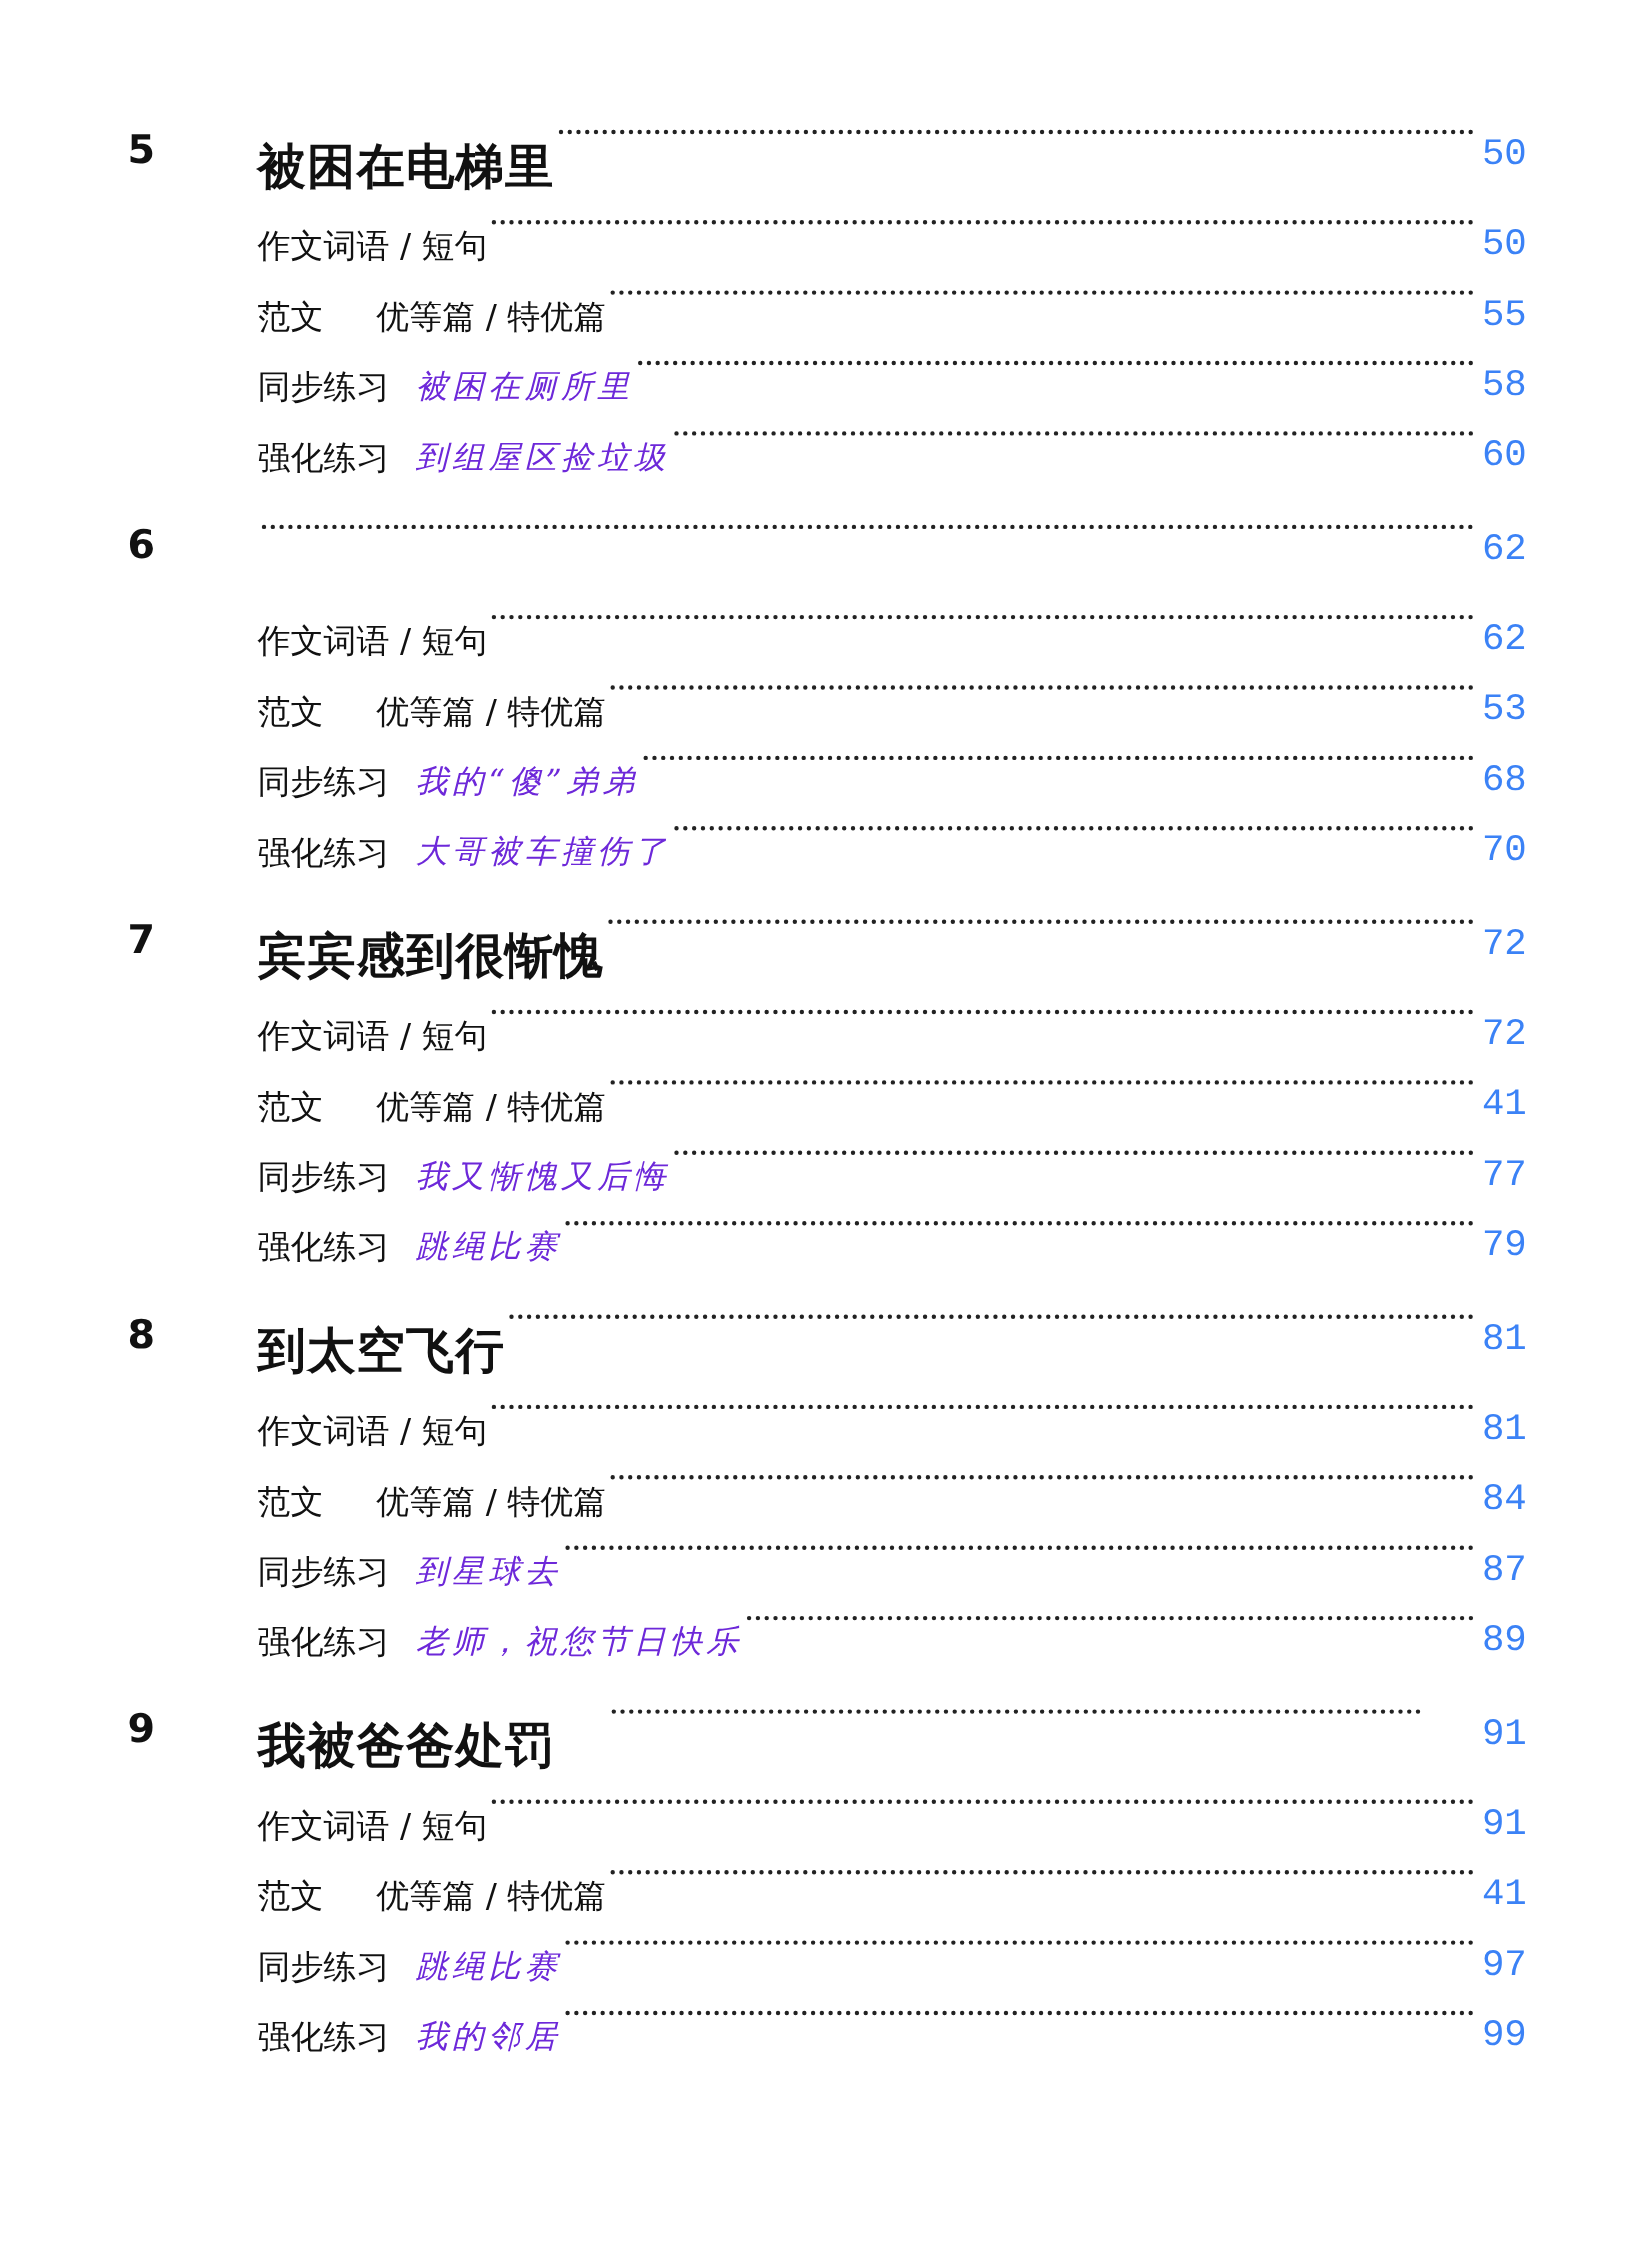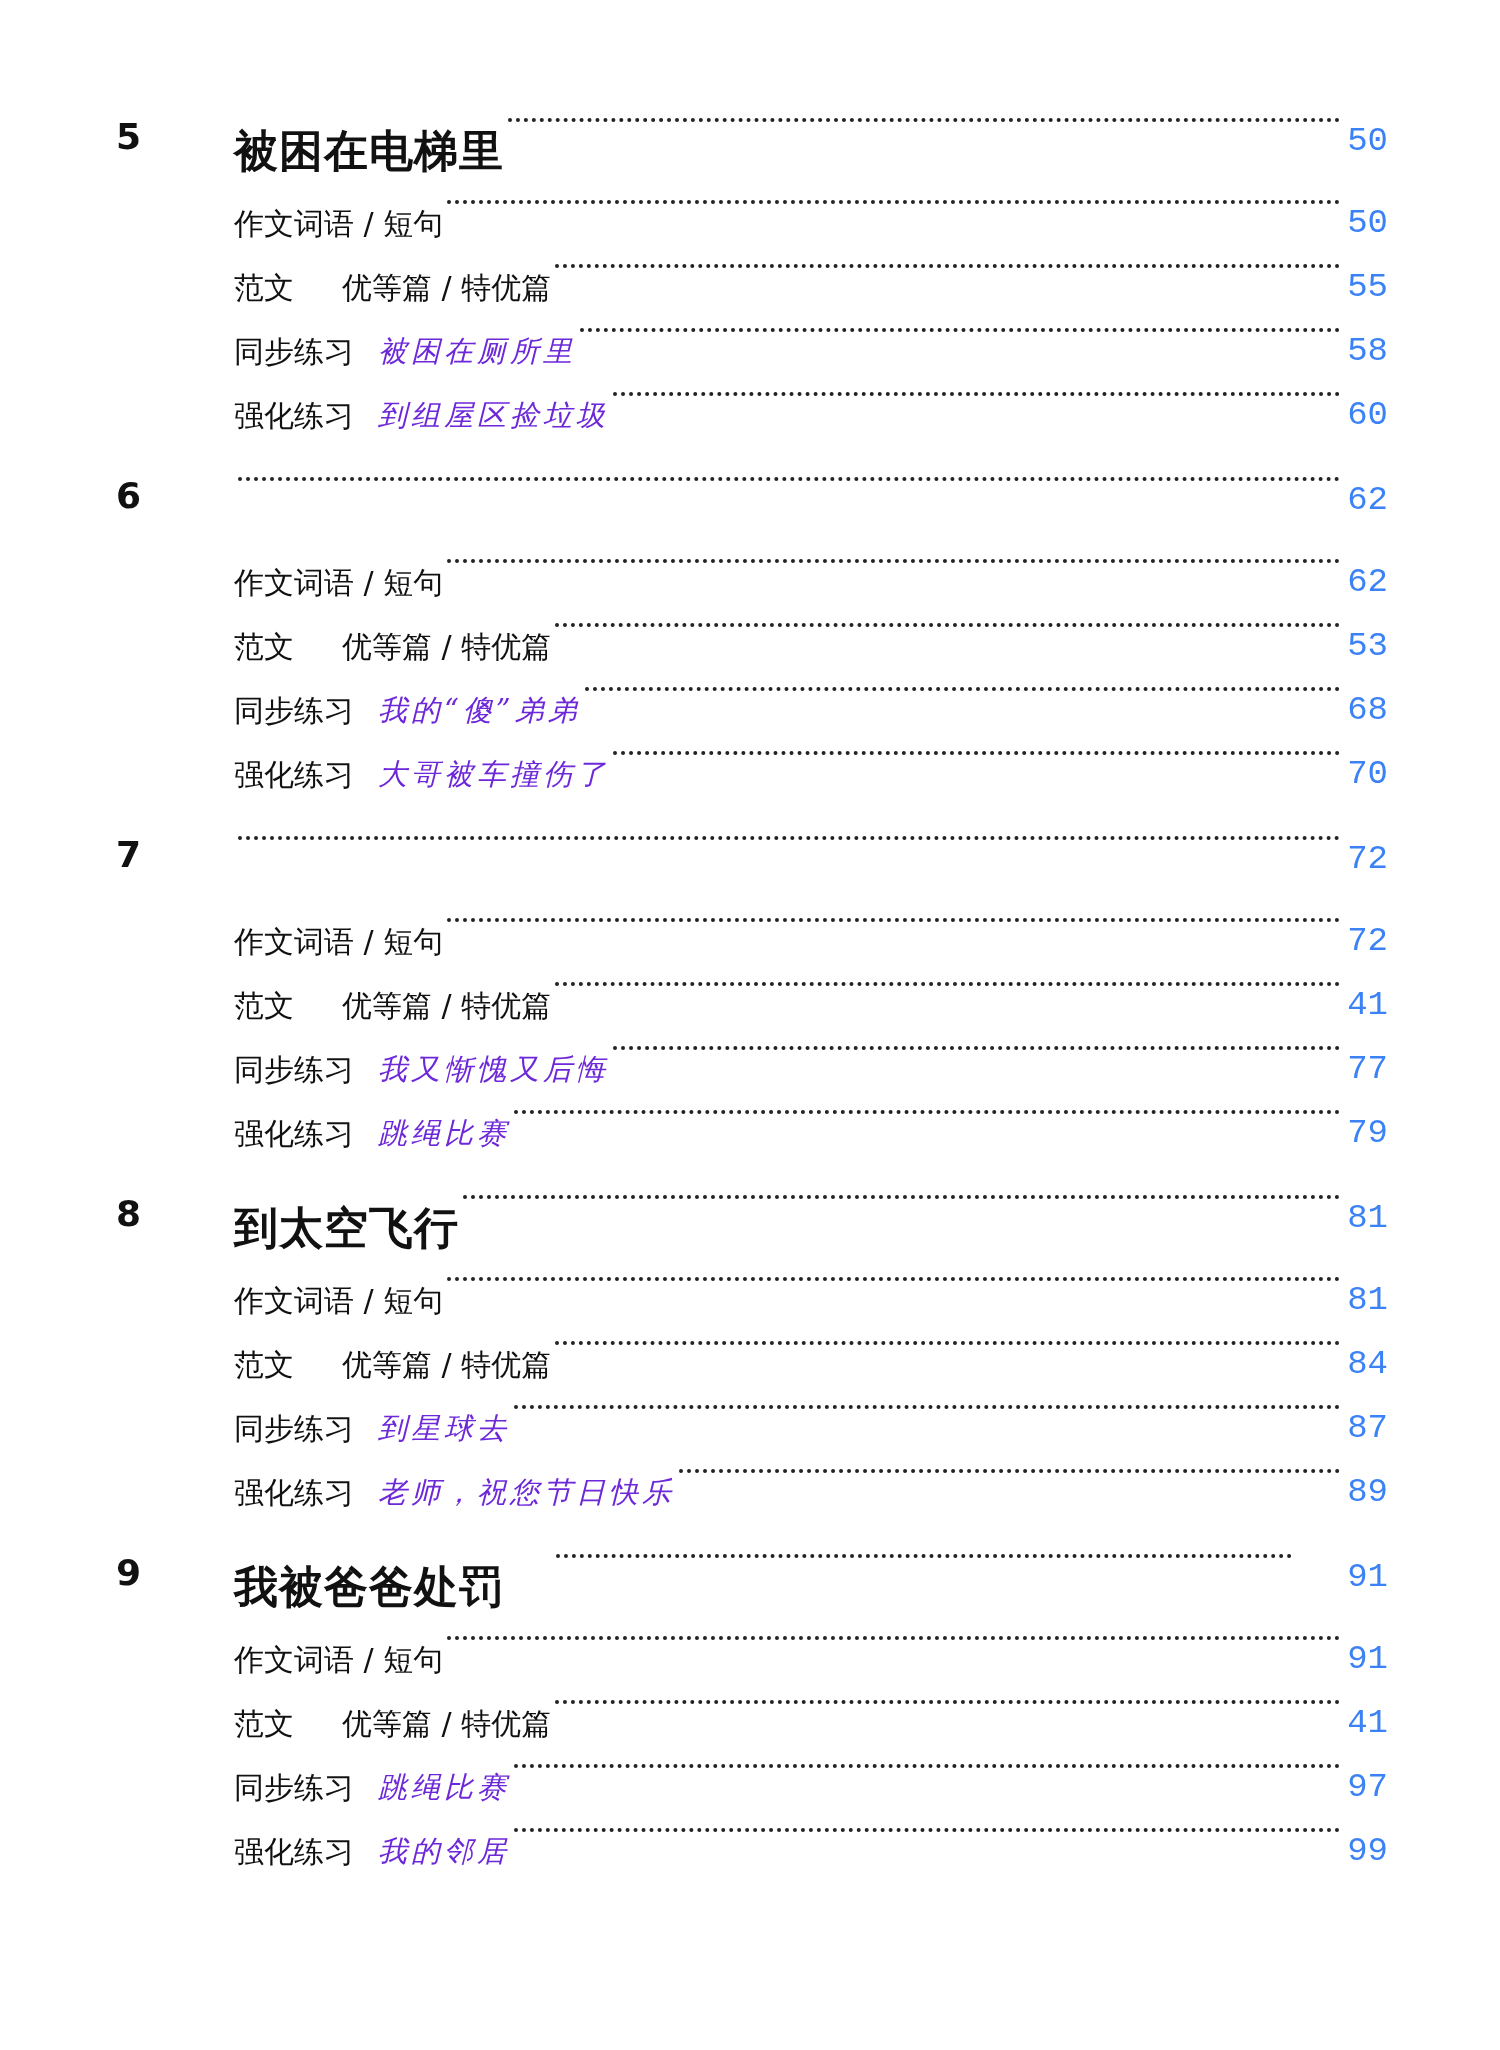--- a/index.html
+++ b/index.html
@@ -88,20 +88,21 @@
       <span class="gap"></span>
       <span class="story">大哥被车撞伤了</span>
       <span class="leader"></span>
       <span class="page">70</span>
     </div>
   </div>
 
   <div class="section" style="top:830px;">
     <span class="sec-num" style="top:4px;">7</span>
     <div class="row title-row" style="top:-6px;">
+      <span class="label">宾宾感到很惭愧</span>
       <span class="leader"></span>
       <span class="page">72</span>
     </div>
     <div class="row sub-row" style="top:76px;">
       <span class="label">作文词语 / 短句</span>
       <span class="leader"></span>
       <span class="page">72</span>
     </div>
     <div class="row sub-row" style="top:140px;">
       <span class="label">范文</span>

